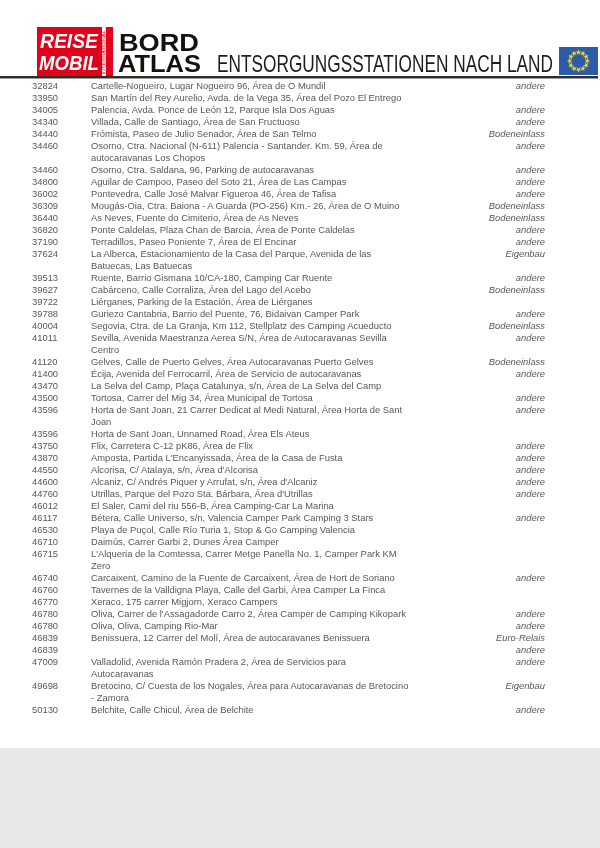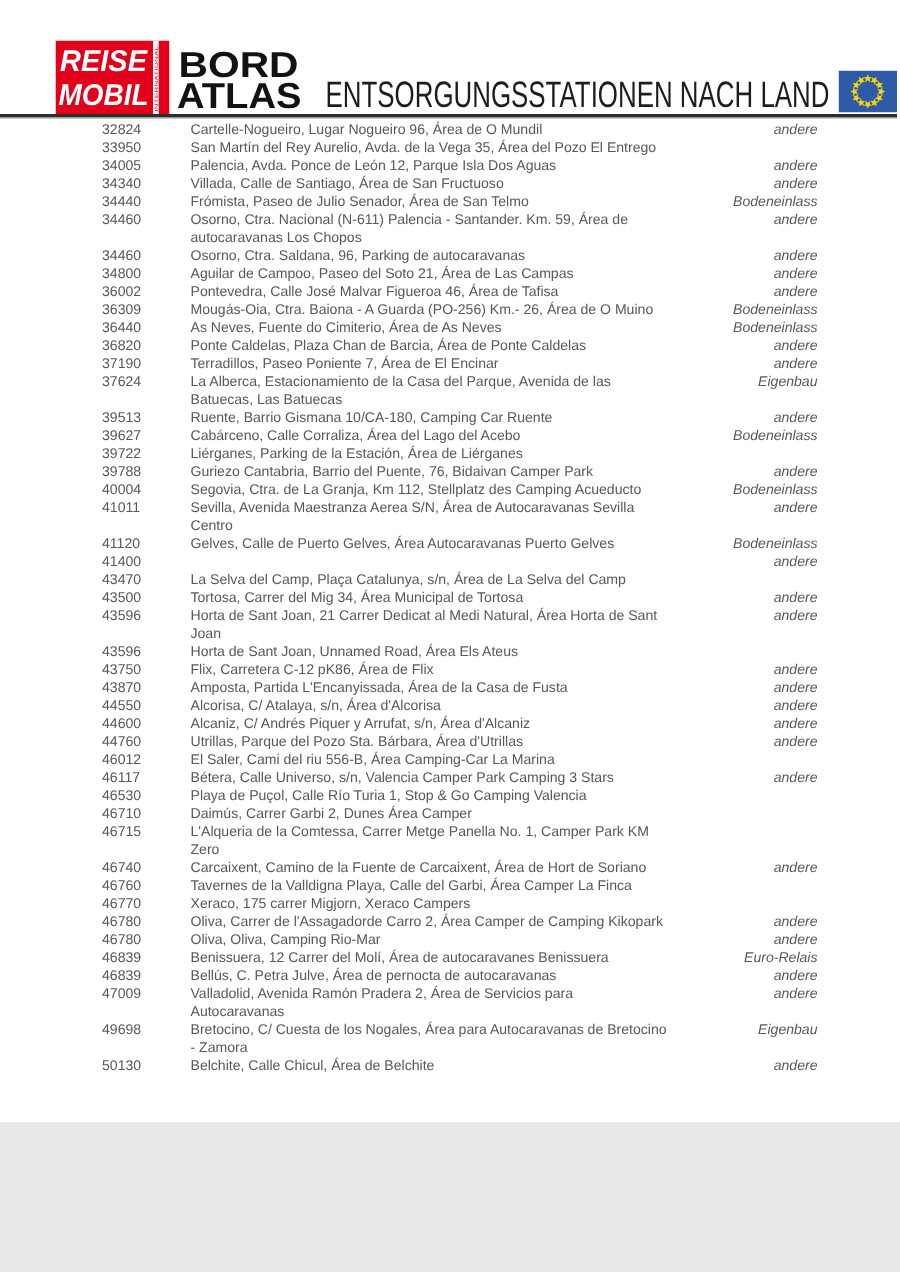--- a/index.html
+++ b/index.html
@@ -10,21 +10,21 @@
   
   .rm-logo{position:absolute;left:37px;top:27px;width:76px;height:49px;}
   .ba-logo{position:absolute;left:118px;top:32px;width:84px;height:42px;}
   .title-wrap{position:absolute;left:216px;top:49px;width:340px;height:28px;}
   .flag{position:absolute;left:559px;top:47px;width:39px;height:28px;}
   .rule{position:absolute;left:0;top:76px;width:598px;height:1.7px;background:#2e2e2c;}
   .rule2{position:absolute;left:0;top:78.4px;width:598px;height:0.6px;background:#9a9a9a;}
   
   .rows{position:absolute;left:0;top:80px;width:600px;}
   .row{display:flex;align-items:flex-start;font-size:9.4px;line-height:12px;color:#58585a;}
-  .code{margin-left:68px;width:59px;flex:none;}
+  .code{margin-left:32px;width:59px;flex:none;}
   .addr{width:352px;flex:none;white-space:pre-line;}
   .type{flex:1;text-align:right;margin-right:55px;font-style:italic;}
 </style>
 </head>
 <body>
 
 <div class="page">
 
   <div class="rm-logo">
     <svg width="76" height="49" viewBox="0 0 76 49">
@@ -200,20 +200,21 @@
     </div>
 
     <div class="row">
       <div class="code">41120</div>
       <div class="addr">Gelves, Calle de Puerto Gelves, Área Autocaravanas Puerto Gelves</div>
       <div class="type">Bodeneinlass</div>
     </div>
 
     <div class="row">
       <div class="code">41400</div>
+      <div class="addr">Écija, Avenida del Ferrocarril, Área de Servicio de autocaravanas</div>
       <div class="type">andere</div>
     </div>
 
     <div class="row">
       <div class="code">43470</div>
       <div class="addr">La Selva del Camp, Plaça Catalunya, s/n, Área de La Selva del Camp</div>
       <div class="type"></div>
     </div>
 
     <div class="row">
@@ -327,21 +328,20 @@
     </div>
 
     <div class="row">
       <div class="code">46839</div>
       <div class="addr">Benissuera, 12 Carrer del Molí, Área de autocaravanes Benissuera</div>
       <div class="type">Euro-Relais</div>
     </div>
 
     <div class="row">
       <div class="code">46839</div>
-      <div class="addr">Bellús, C. Petra Julve, Área de pernocta de autocaravanas</div>
       <div class="type">andere</div>
     </div>
 
     <div class="row">
       <div class="code">47009</div>
       <div class="addr">Valladolid, Avenida Ramón Pradera 2, Área de Servicios para
 Autocaravanas</div>
       <div class="type">andere</div>
     </div>
 

